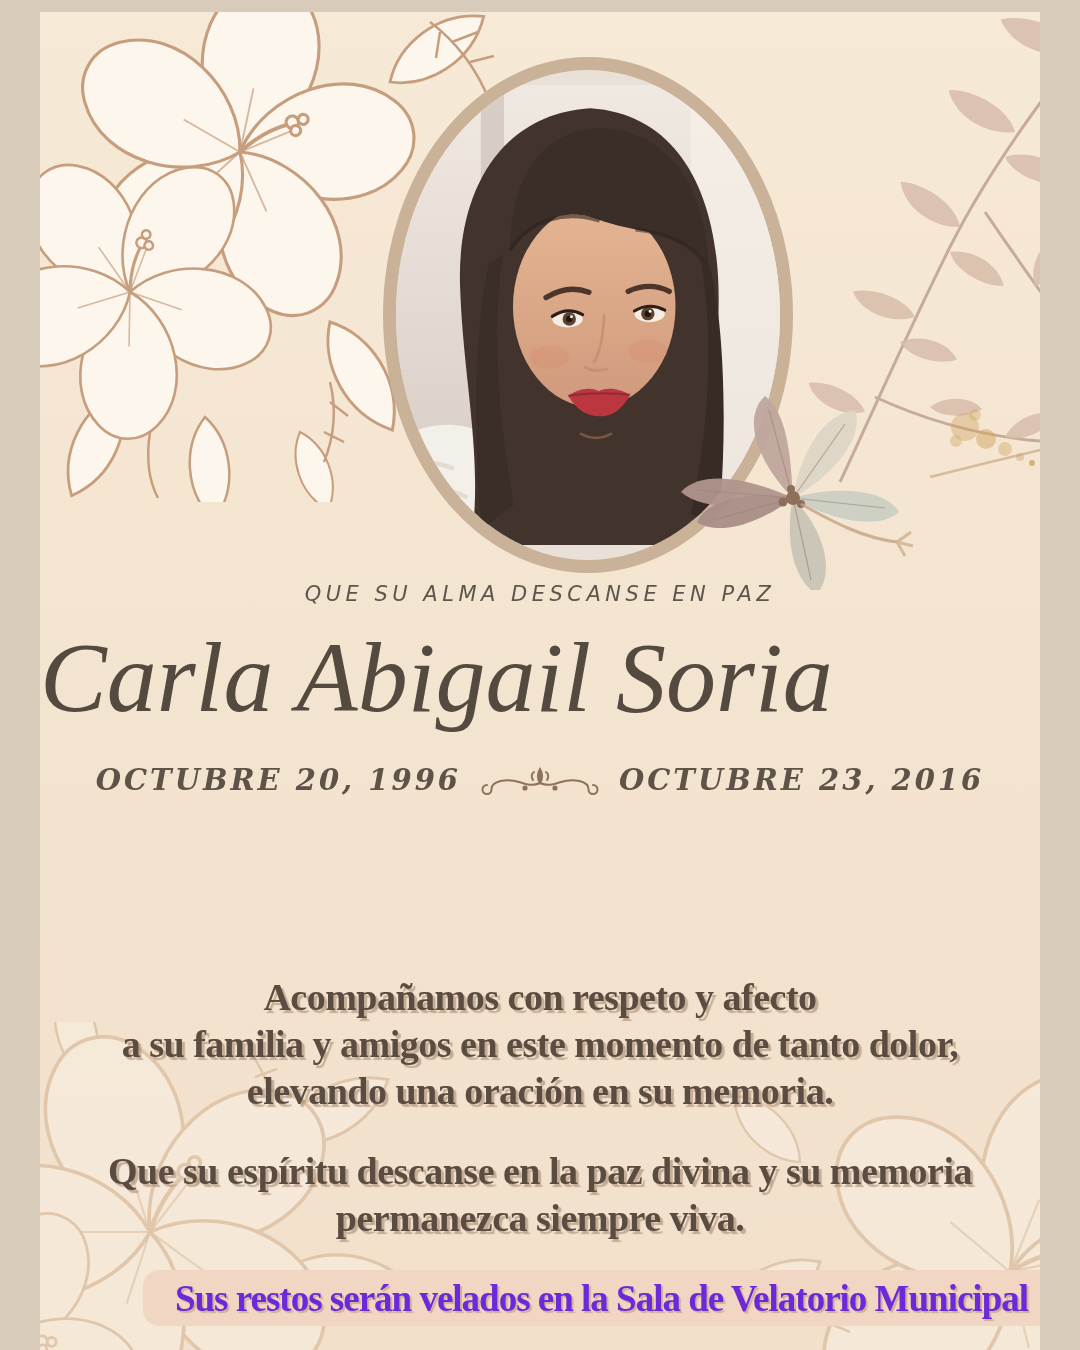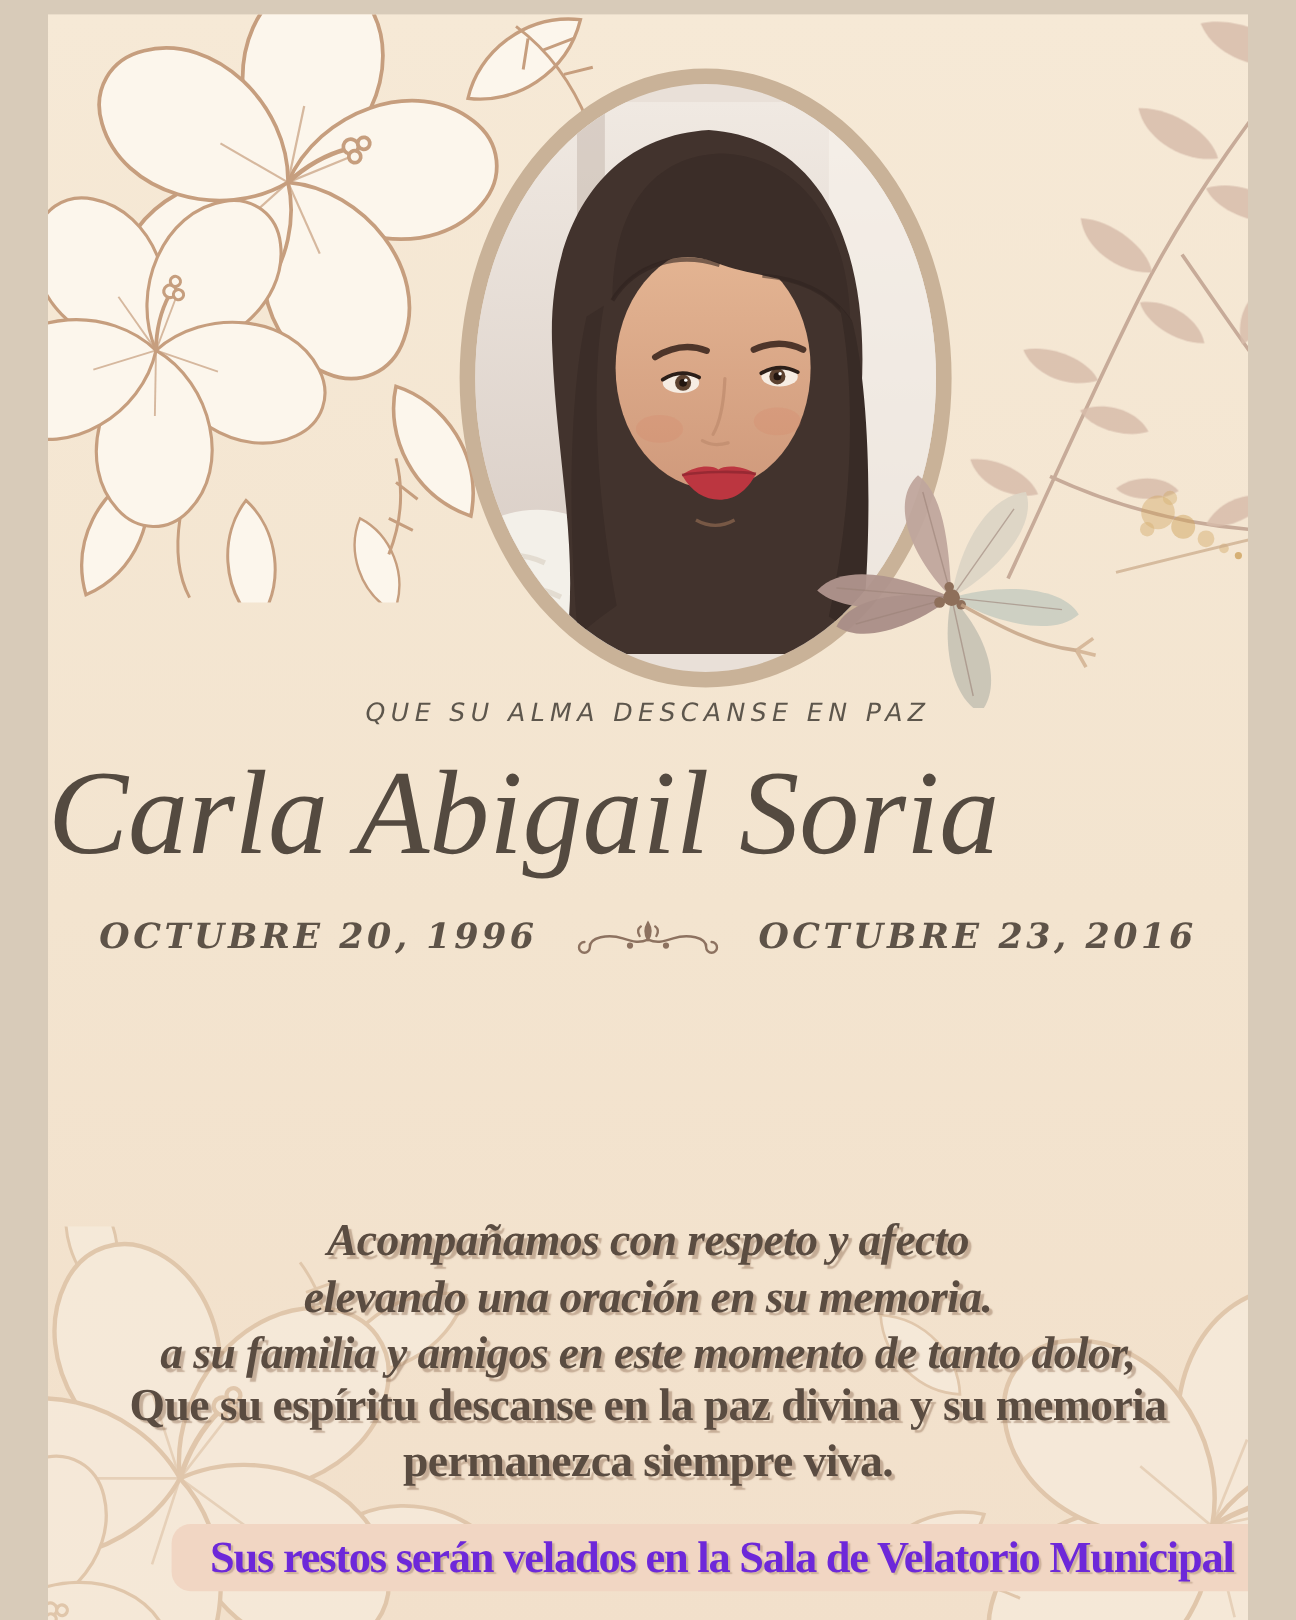--- a/index.html
+++ b/index.html
@@ -36,40 +36,40 @@
   .title{
     position:absolute;left:0;top:596px;width:100%;
     font-family:Liberation Serif, serif;
     font-style:italic;font-weight:500;
     font-size:100px;line-height:1.4;
     color:#544a40;
     z-index:4;
   }
   .dates{
     position:absolute;left:0;top:748px;width:100%;
-    display:flex;align-items:center;justify-content:center;gap:33px;
+    display:flex;align-items:center;justify-content:center;gap:20px;
     font-family:"DejaVu Serif", serif;
     font-style:italic;font-weight:600;
     font-size:29px;letter-spacing:3px;
     color:#5e5348;
     z-index:4;
   }
   .flourish{width:118px;height:34px;margin-top:6px;}
   .para{
     position:absolute;left:0;width:100%;
     text-align:center;
     font-weight:bold;
     font-size:38px;line-height:47px;
     letter-spacing:-0.5px;
     color:#5a4c41;
     text-shadow:3px 3px 1px rgba(158,128,103,0.55);
     z-index:4;
   }
   .p1{top:812px;}
-  .p2{top:999px;font-style:italic;}
+  .p2{top:962px;}
   .p3{top:1136px;}
   .banner{
     position:absolute;left:103px;top:1258px;width:917px;height:56px;
     box-sizing:border-box;
     background:#f1d6c3;
     border-radius:16px;
     display:flex;align-items:center;justify-content:center;
     font-weight:bold;font-size:37px;letter-spacing:-1px;
     color:#6d28d9;
     text-shadow:2px 2px 1px rgba(158,128,103,0.45);
@@ -273,22 +273,22 @@
       <path d="M52,14 q-3,-5 1,-8 M66,14 q3,-5 -1,-8"></path>
       <circle cx="44" cy="22" r="1.6" fill="#8d7260"></circle>
       <circle cx="74" cy="22" r="1.6" fill="#8d7260"></circle>
     </svg>
     <span>OCTUBRE 23, 2016</span>
   </div>
 
 
   <div class="para p2">
     <div>Acompañamos con respeto y afecto</div>
+    <div>a su familia y amigos en este momento de tanto dolor,</div>
     <div>elevando una oración en su memoria.</div>
-    <div>a su familia y amigos en este momento de tanto dolor,</div>
   </div>
 
   <div class="para p3">
     <div>Que su espíritu descanse en la paz divina y su memoria</div>
     <div>permanezca siempre viva.</div>
   </div>
 
   <div class="banner">
     <span>Sus restos serán velados en la Sala de Velatorio Municipal</span>
   </div>

